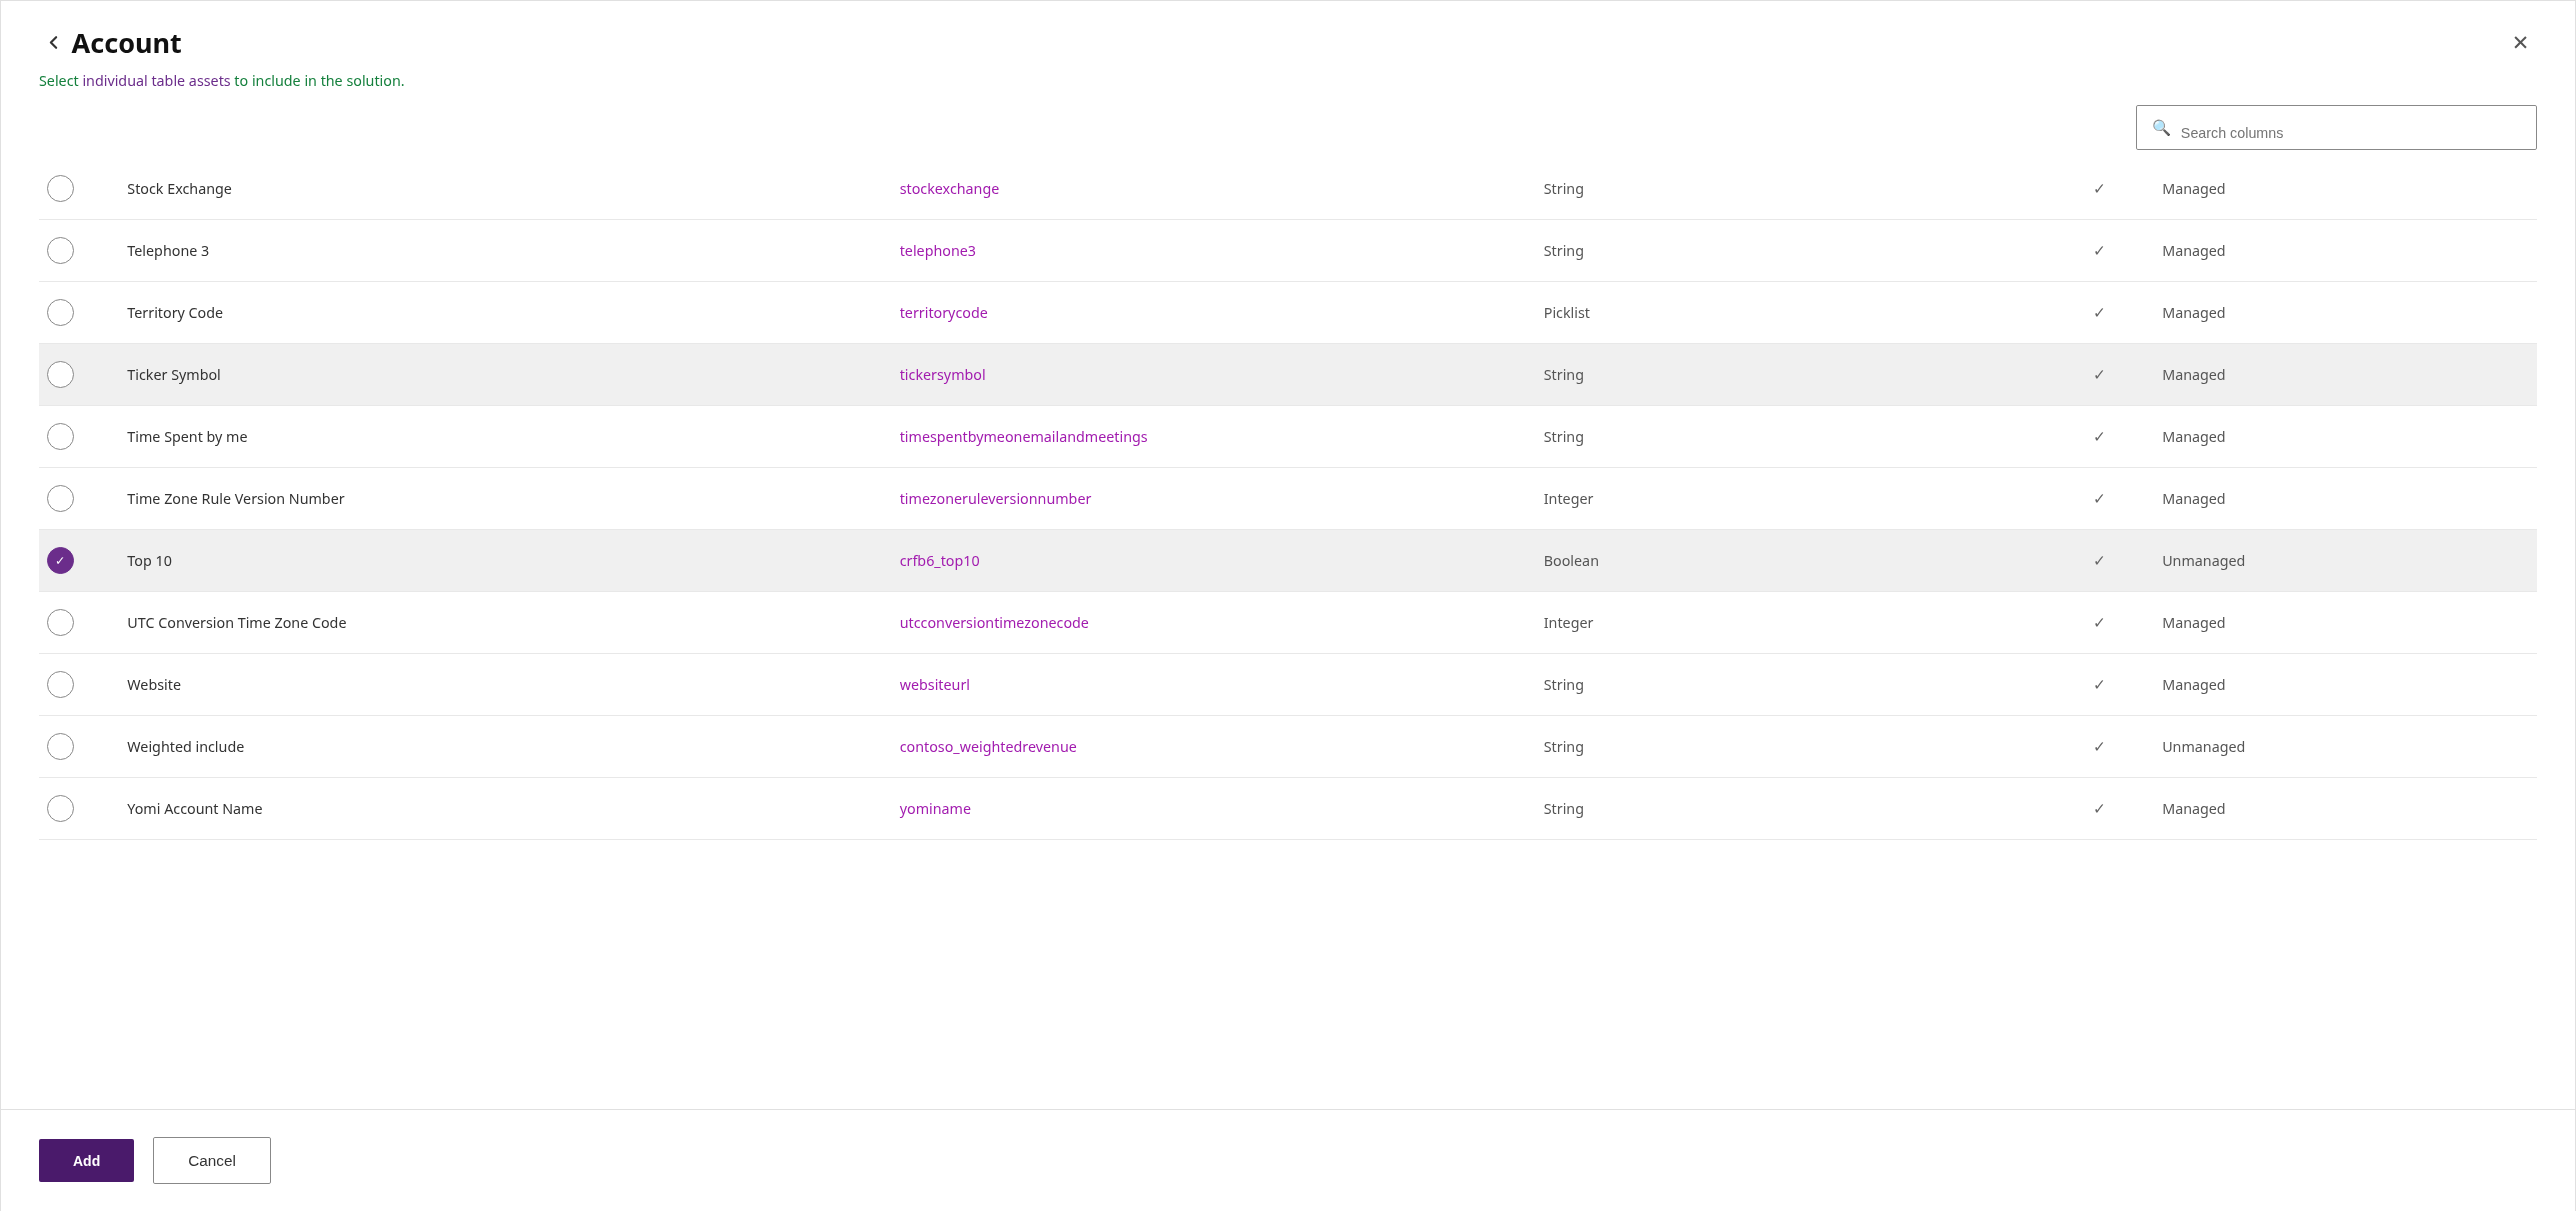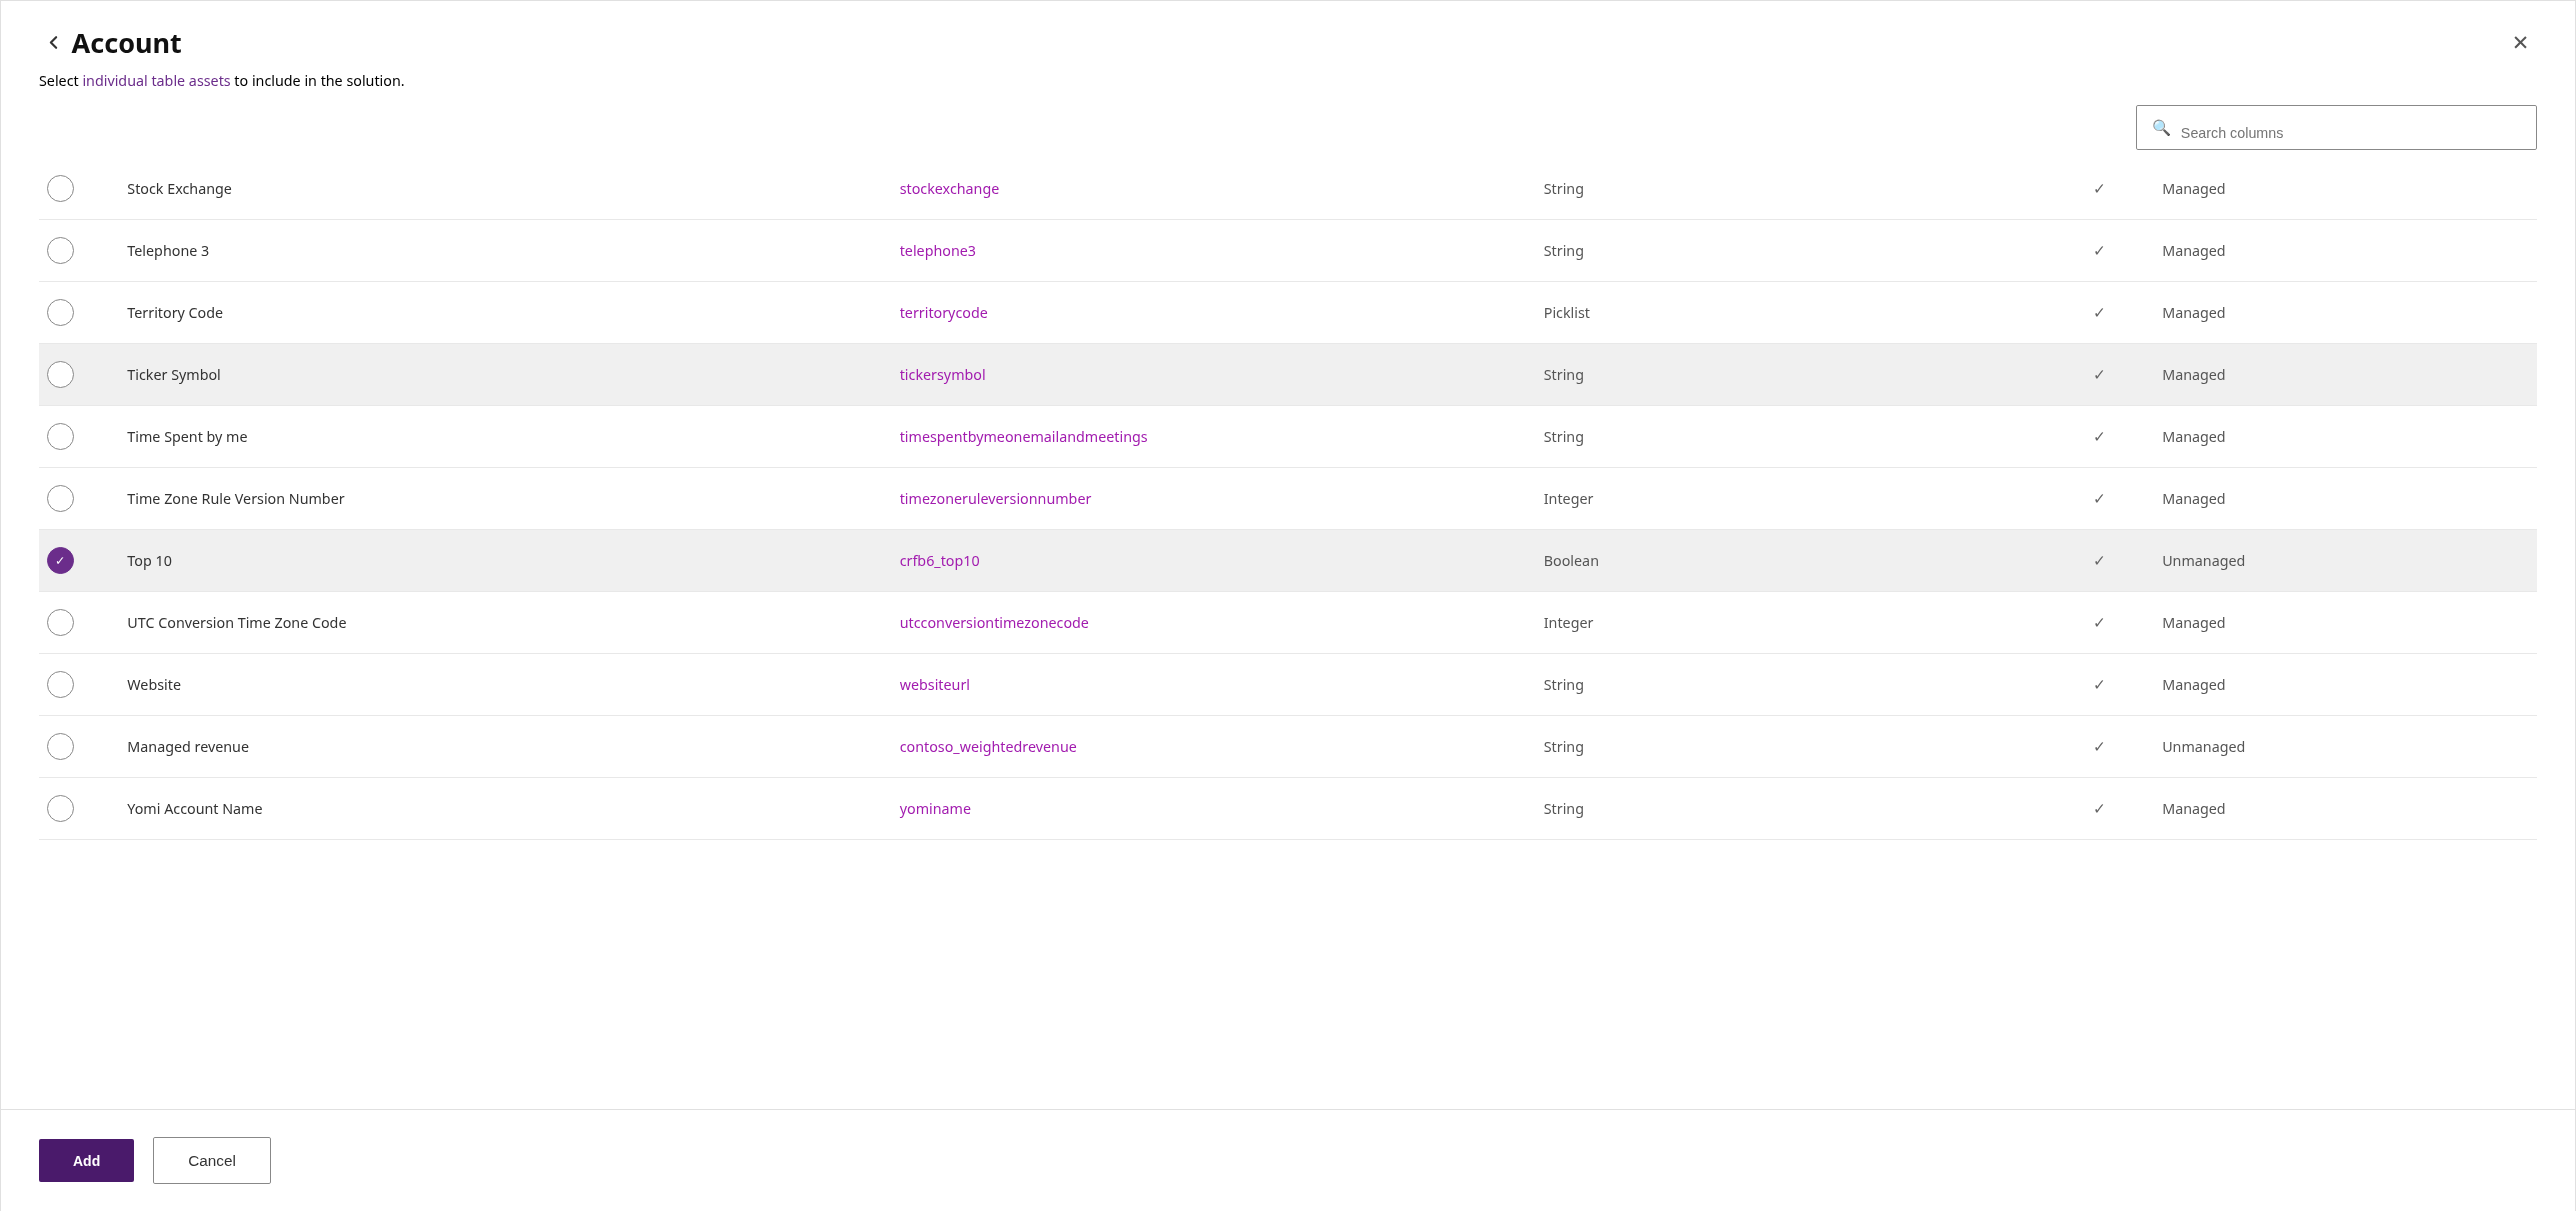--- a/index.html
+++ b/index.html
@@ -57,21 +57,21 @@
       padding: 3.8px 7.6px;
       line-height: 1;
     }
     .dialog-subtitle {
       padding: 9.5px 38px 0 38px;
       font-size: 14.3px;
       color: #333;
       flex-shrink: 0;
     }
     .dialog-subtitle span {
-      color: #000000;
+      color: #15803d;
     }
     .search-area {
       display: flex;
       justify-content: flex-end;
       padding: 15.3px 38px 7.6px 38px;
       flex-shrink: 0;
     }
     .search-box {
       display: flex;
       align-items: center;
@@ -315,21 +315,21 @@
             <td>Website</td>
             <td>websiteurl</td>
             <td>String</td>
             <td><span class="col-checkmark">✓</span></td>
             <td>Managed</td>
           </tr>
           <tr>
             <td>
               <div class="checkbox-circle"></div>
             </td>
-            <td>Managed revenue</td>
+            <td>Weighted include</td>
             <td>contoso_weightedrevenue</td>
             <td>String</td>
             <td><span class="col-checkmark">✓</span></td>
             <td>Unmanaged</td>
           </tr>
           <tr>
             <td>
               <div class="checkbox-circle"></div>
             </td>
             <td>Yomi Account Name</td>

